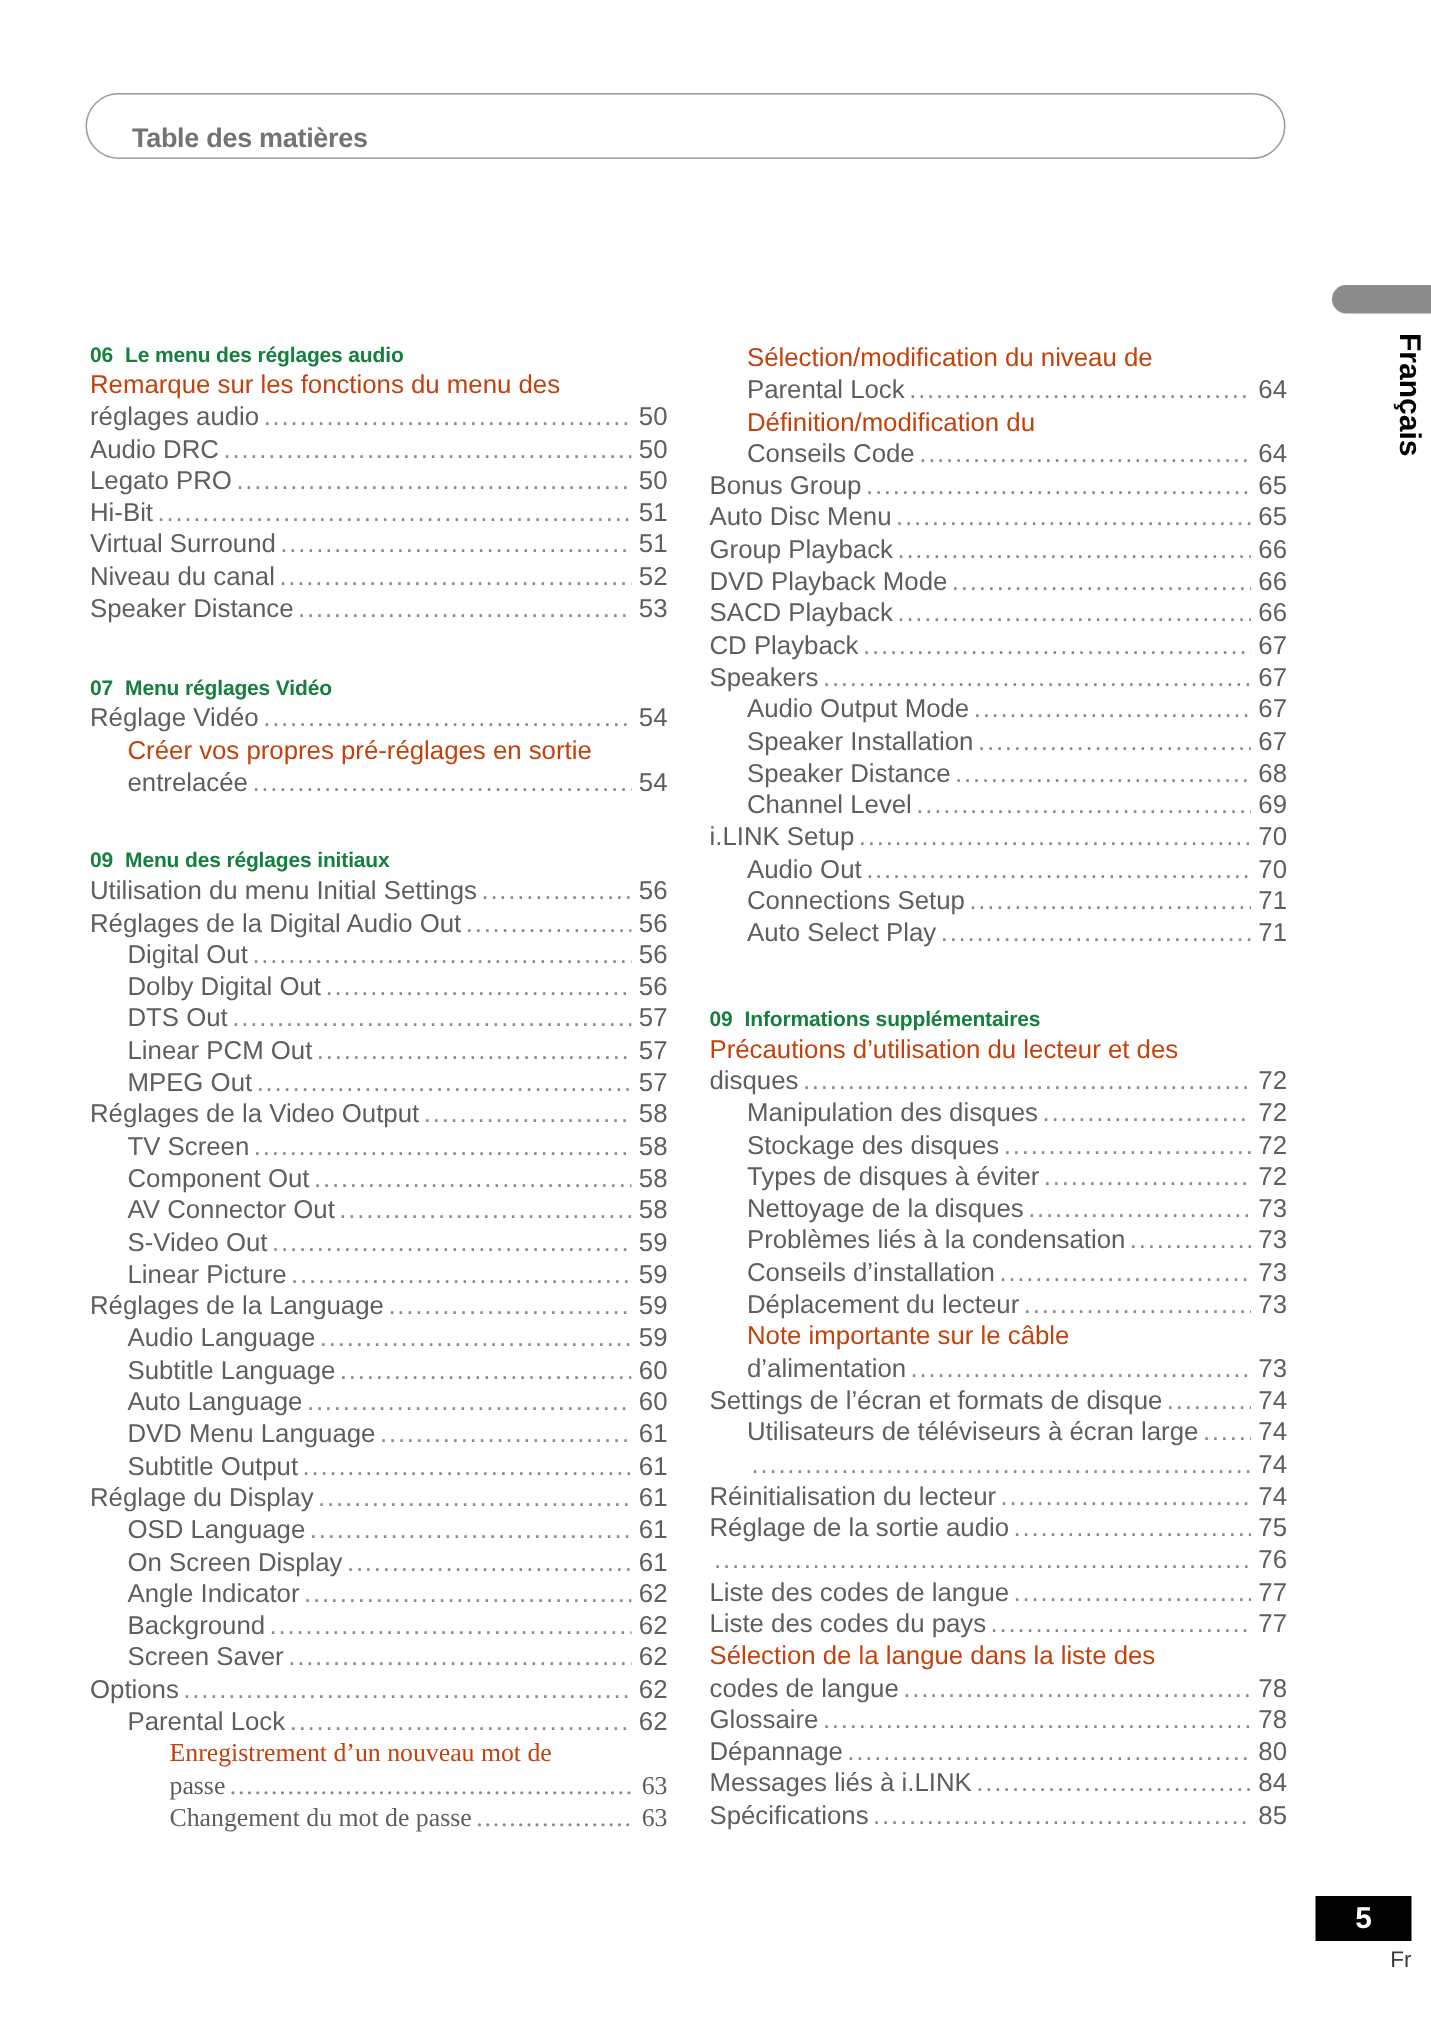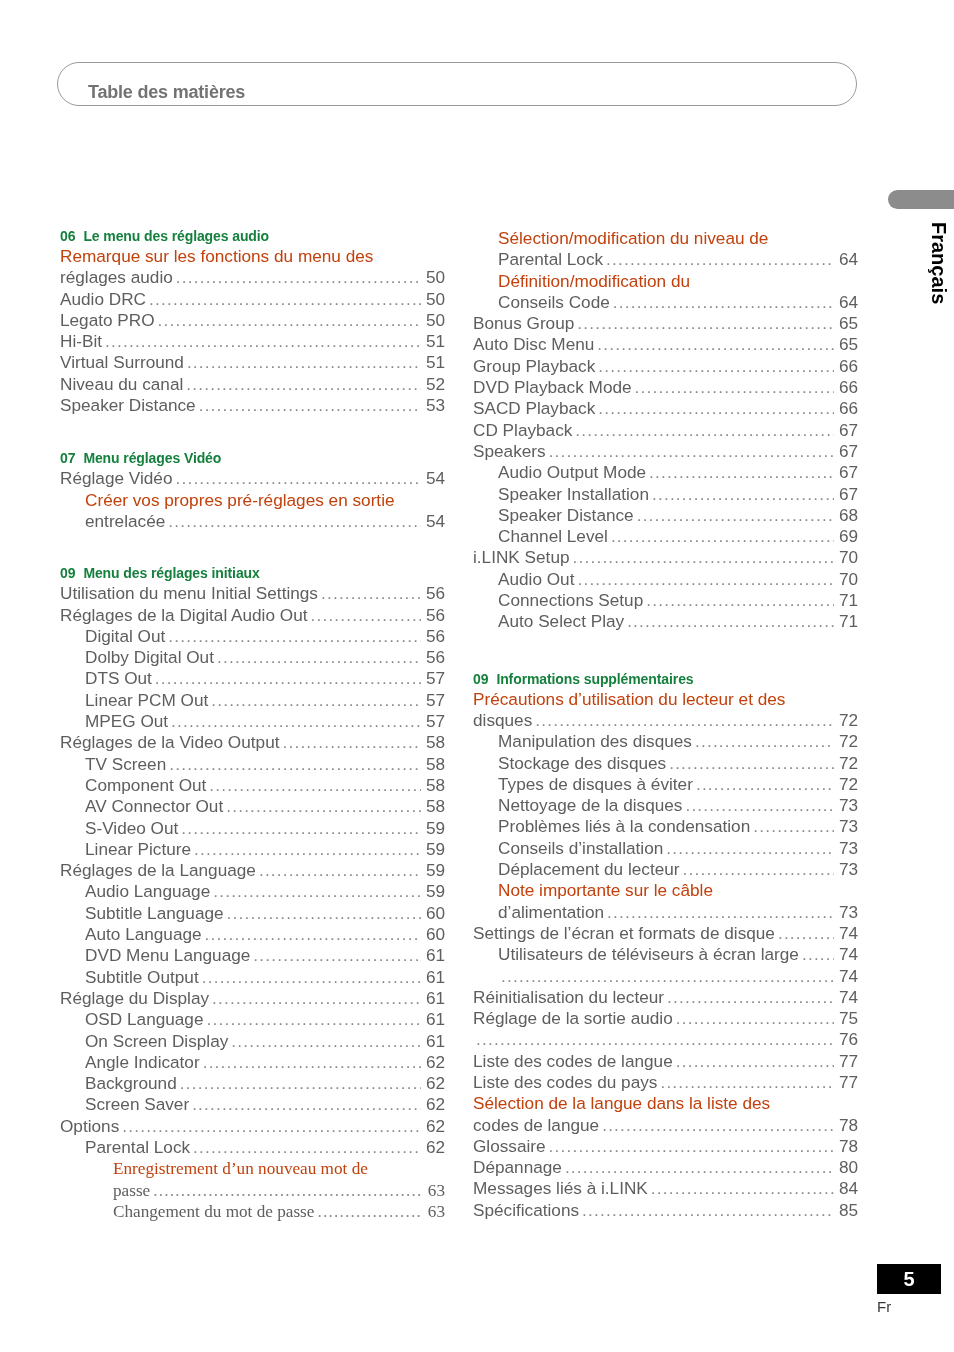--- a/index.html
+++ b/index.html
@@ -81,21 +81,21 @@
     font-weight: bold;
     display: flex;
     align-items: center;
     justify-content: center;
   }
   .footer-lang {
     position: absolute;
     left: 877px;
     top: 1298px;
     width: 64px;
-    text-align: left;
+    text-align: right;
     font-size: 15px;
     color: #3a3a3a;
   }
 
   
   .col {
     position: absolute;
     top: 228px;
   }
   .col-left  { left: 60px;  width: 385px; }

